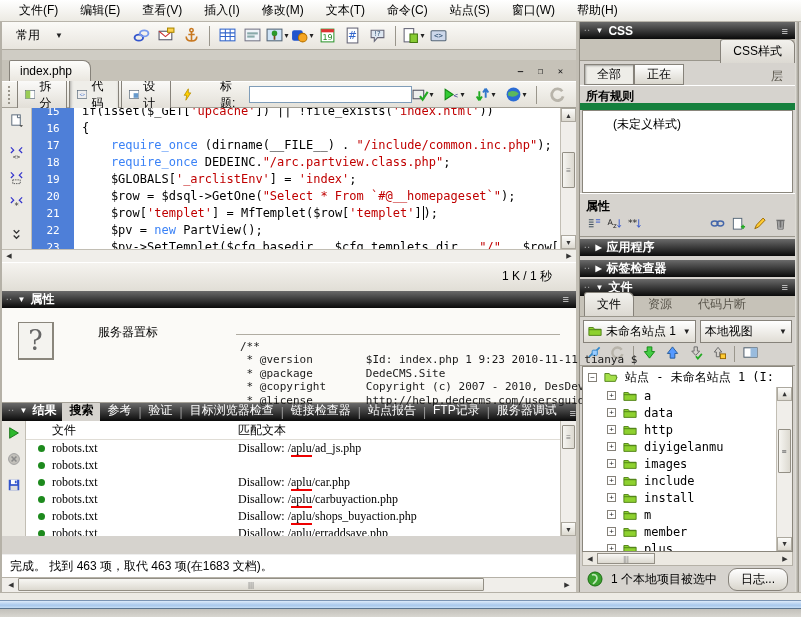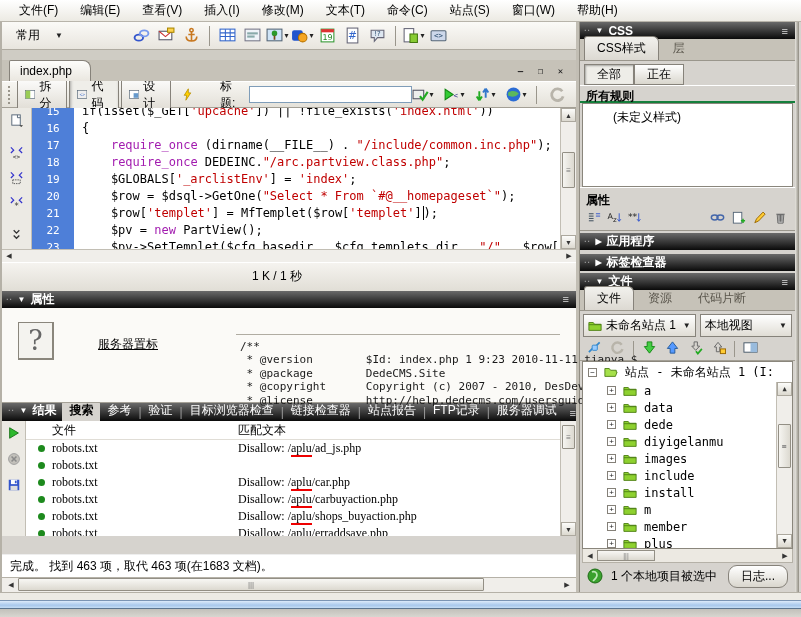--- a/index.html
+++ b/index.html
@@ -57,45 +57,45 @@
   .codetoolbar { width:30px; background:#eceae4; border-right:1px solid #c2beb4; display:flex; flex-direction:column;
                  align-items:center; padding:5px 0 4px; gap:7px; }
   .codetoolbar svg { width:15px; height:15px; }
   .ctsep { width:18px; height:1px; background:#aaa69c; }
   .ctbottom { margin-top:auto; }
   .codescroll { flex:1; overflow:hidden; }
   .codeinner { transform:translateY(-5px); }
   .crow { display:flex; height:17px; line-height:17px; font-family:"DejaVu Sans Mono",monospace; font-size:12px; white-space:pre; }
   .lnum { width:42px; flex:none; background:#4e7fd8; color:#fff; text-align:center; font-size:11px; }
   .ctext { padding-left:8px; }
-  .sk { color:#000; } .ss { color:#c00000; } .sg { color:#a21caf; }
+  .sk { color:#000; } .ss { color:#c00000; } .sg { color:#3b82f6; }
   .scur { border-left:1px solid #000; margin-left:1px; }
   .vscroll { width:16px; background:#f0eeea; border-left:1px solid #c2beb4; display:flex; flex-direction:column; align-items:center; }
   .sbtn { width:15px; height:14px; background:linear-gradient(#fcfcfa,#dcd9d0); border:1px solid #aca89e;
           font-size:7px; color:#333; display:flex; align-items:center; justify-content:center; }
   .sthumb { width:13px; background:linear-gradient(90deg,#f6f5f1,#dcd9d0); border:1px solid #938f85; border-radius:1px;
             display:flex; align-items:center; justify-content:center; color:#777; font-size:8px; }
   .codehscroll { height:13px; background:#f0eeea; border-top:1px solid #c2beb4; display:flex; justify-content:space-between; }
   .hbtn { width:14px; height:12px; font-size:7px; color:#333; display:flex; align-items:center; justify-content:center; }
   .codestatus { height:30px; background:linear-gradient(#f5f3ef,#e1ded6); border-top:1px solid #fff;
-                display:flex; align-items:center; justify-content:center; padding-right:24px; }
+                display:flex; align-items:center; justify-content:flex-end; padding-right:24px; }
 
   
   .panelhdr { height:17px; flex:none; background:linear-gradient(#6a6a6a,#0a0a0a); color:#fff; font-weight:bold;
               display:flex; align-items:center; gap:5px; padding:0 7px 0 4px; }
   .pgrip { color:#999; font-size:8px; letter-spacing:1px; }
   .tri { font-size:8px; }
   .opts { margin-left:auto; color:#ddd; font-size:11px; }
 
   
   .props { height:102px; background:#fbfaf7; position:relative; border-bottom:1px solid #a5a197; }
   .qicon { position:absolute; left:16px; top:14px; width:36px; height:38px; border:1px solid #8a867c;
            border-width:1px 2px 2px 1px; color:#666; font-size:27px; font-family:"DejaVu Serif",serif;
            display:flex; align-items:center; justify-content:center; background:#f4f3ef; }
-  .srvlabel { position:absolute; left:96px; top:28px;text-decoration:underline; }
+  .srvlabel { position:absolute; left:96px; top:16px; }
   .propline { position:absolute; left:234px; right:16px; top:26px; border-top:1px solid #b0aca2; }
   .codepreview { position:absolute; left:238px; top:32px; font-family:"DejaVu Sans Mono",monospace; font-size:11px;
                  line-height:13.6px; white-space:pre; color:#1a1a1a; }
 
   
   .reshdr { height:18px; flex:none; background:linear-gradient(#6a6a6a,#0a0a0a); color:#fff; display:flex;
             align-items:flex-end; padding-left:4px; }
   .reshdr .hlabel { font-weight:bold; padding:0 6px 2px 2px; display:flex; gap:5px; align-items:center; }
   .rtab { padding:2px 7px; color:#fff; }
   .rtab.active { background:#d6d3ce; color:#000; border-radius:4px 4px 0 0; font-weight:bold; }
@@ -113,27 +113,27 @@
   .rmatch { white-space:pre; }
   .hl { border-bottom:2px solid #e00; }
   .rstatus { height:24px; background:#fff; border-top:1px solid #eee; padding:3px 8px 0 8px;margin-top:18px; }
   .hscroll { height:16px; background:#f0eeea; border-top:1px solid #b5b1a7; display:flex; align-items:center; padding:0 2px; }
   .htrack { flex:1; height:13px; display:flex; }
   .hthumb { width:86%; height:13px; background:linear-gradient(#f8f7f4,#dcd9d0); border:1px solid #938f85;
             border-radius:1px; display:flex; align-items:center; justify-content:center; color:#777; font-size:8px; }
 
   
   .ptabs { height:22px; background:#c6c2b8; display:flex; align-items:flex-end; padding-left:4px; gap:2px;
-           border-bottom:1px solid #9a968c; }
+           border-bottom:1px solid #9a968c;flex-direction:column; }
   .ptab { padding:3px 12px 3px; color:#5a564c; border-radius:3px 6px 0 0; }
   .ptab.active { background:linear-gradient(#f2f1ed,#dcd9d2); border:1px solid #86827a; border-bottom:none; color:#000; }
   .filterrow { height:24px; display:flex; padding:3px 0 0 4px; }
   .fbtn { border:1px solid #86827a; padding:1px 12px; background:linear-gradient(#ffffff,#d9d6cd); }
   .fbtn.active { box-shadow:inset 1px 1px 2px rgba(0,0,0,.3); background:#eeede8; }
-  .allrules { height:18px; font-weight:bold; padding:2px 6px; border-top:1px solid #fff; border-bottom:2px solid #15803d; }
+  .allrules { height:25px; font-weight:bold; padding:2px 6px; border-top:1px solid #fff; border-bottom:7px solid #15803d; }
   .ruleslist { height:84px; background:#fff; border:1px solid #8a867c; margin:0 2px; padding:5px 0 0 30px; }
   .propslabel { height:20px; font-weight:bold; padding:4px 6px 0; border-top:1px solid #fff; }
   .propstoolbar { height:24px; display:flex; align-items:center; gap:5px; padding:0 7px; border-bottom:1px solid #9a968c; }
   .propstoolbar svg { width:15px; height:15px; }
   .ptright { margin-left:auto; display:flex; gap:6px; }
   .hgap { height:2px; background:#d6d3ce; }
   .colhdr { margin-top:0; }
 
   .ftabs { height:21px; background:#c6c2b8; display:flex; align-items:flex-end; padding-left:4px; gap:2px;
            border-bottom:1px solid #9a968c; }
@@ -694,21 +694,21 @@
                 <path d="M1 6.5 H15" stroke="#4a7d12" fill="none"></path>
               </svg>
               <span>data</span>
             </div>
             <div class="trow">
               <span class="expander">+</span>
               <svg viewBox="0 0 16 16">
                 <path d="M1 4 H6 L7.5 6 H15 V13 H1 Z" fill="#8ed12f" stroke="#4a7d12"></path>
                 <path d="M1 6.5 H15" stroke="#4a7d12" fill="none"></path>
               </svg>
-              <span>dede</span>
+              <span>http</span>
             </div>
             <div class="trow">
               <span class="expander">+</span>
               <svg viewBox="0 0 16 16">
                 <path d="M1 4 H6 L7.5 6 H15 V13 H1 Z" fill="#8ed12f" stroke="#4a7d12"></path>
                 <path d="M1 6.5 H15" stroke="#4a7d12" fill="none"></path>
               </svg>
               <span>diyigelanmu</span>
             </div>
             <div class="trow">

